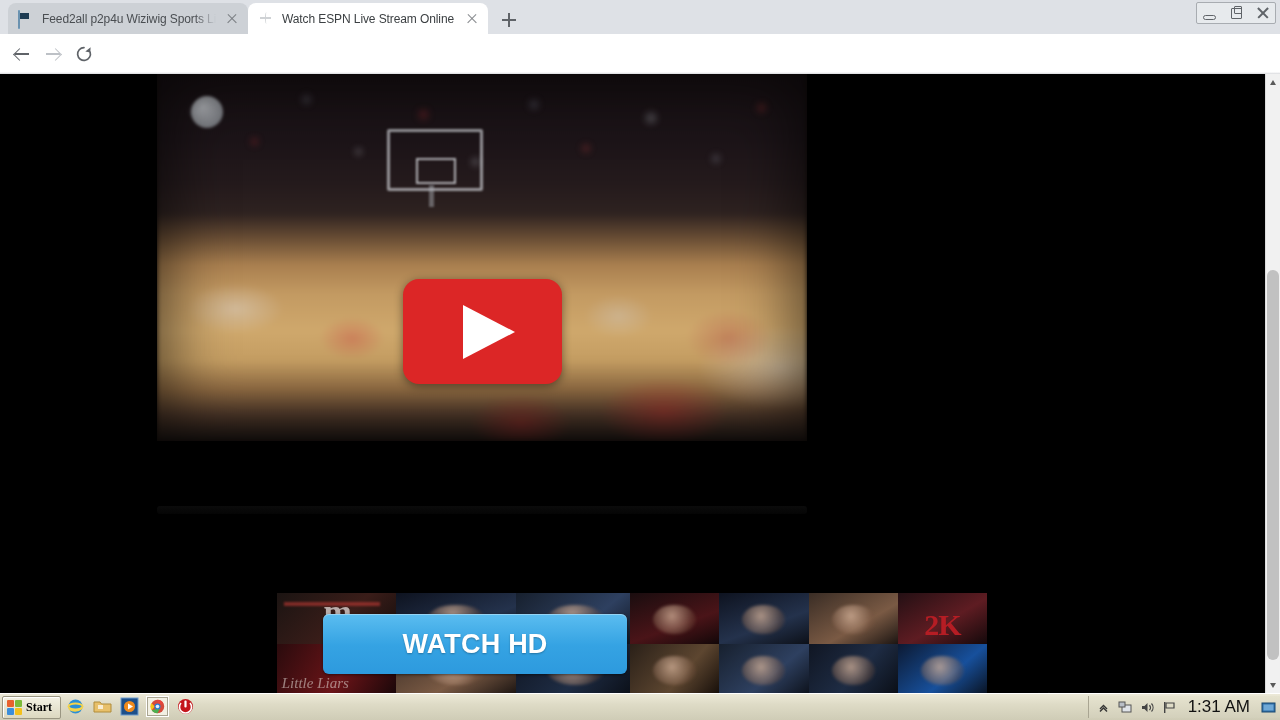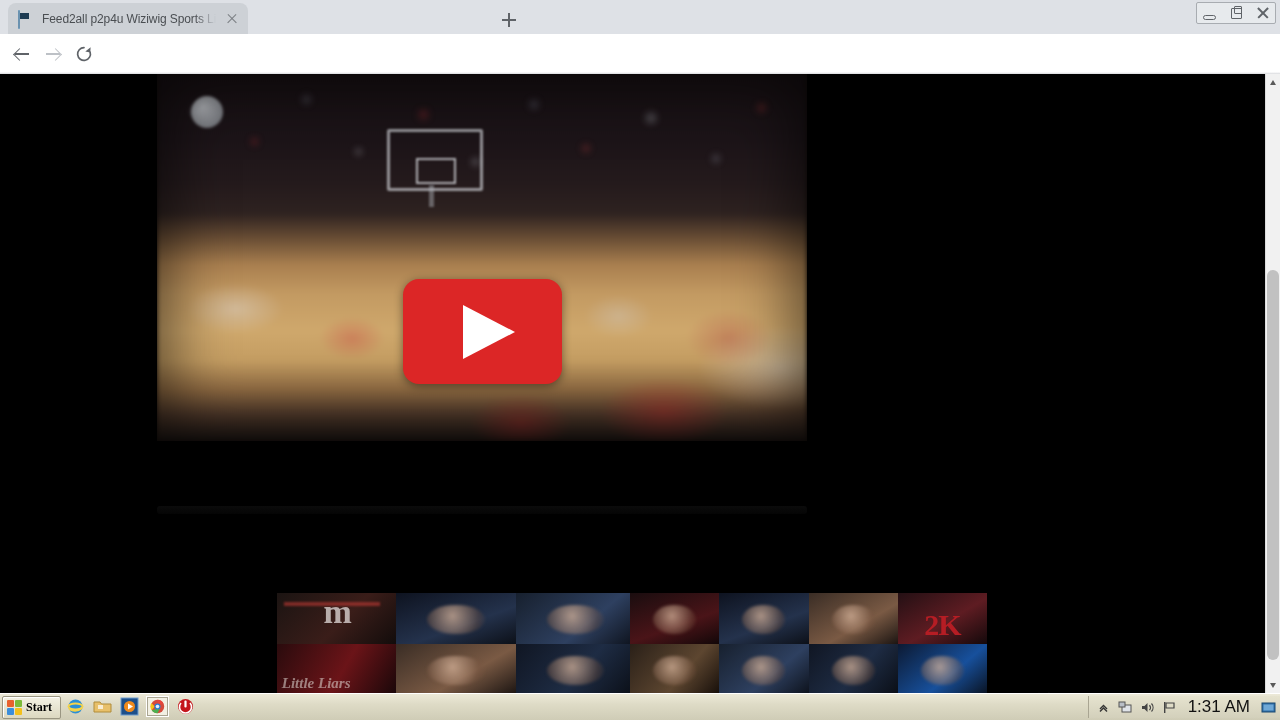--- a/index.html
+++ b/index.html
@@ -168,21 +168,21 @@
   .ad-panel.b{left:353px;width:357px;}
   .collage{position:absolute;inset:0;display:grid;}
   .collage.a{grid-template-columns:repeat(3,1fr);grid-template-rows:repeat(2,1fr);}
   .collage.b{grid-template-columns:repeat(4,1fr);grid-template-rows:repeat(2,1fr);}
   .cell{position:relative;overflow:hidden;}
   .c1{background:linear-gradient(135deg,#1b1412,#3a1d19 55%,#120c0b);}
   .c1:after{content:"";position:absolute;left:6%;top:18%;width:80%;height:8%;
       background:rgba(200,60,55,.55);filter:blur(1px);}
   .c2{background:linear-gradient(160deg,#0e1320,#24324c 60%,#0c1018);}
   .c3{background:linear-gradient(140deg,#17202e,#2e4060 60%,#0d121c);}
-  .c4{background:linear-gradient(120deg,#2a0b0d,#6b1418 55%,#1a0709);font-weight:bold;}
+  .c4{background:linear-gradient(120deg,#2a0b0d,#6b1418 55%,#1a0709);}
   .c5{background:linear-gradient(150deg,#3a2d25,#7a5a44 60%,#1c1512);}
   .c6{background:linear-gradient(130deg,#101623,#1e2c44 55%,#0a0e16);}
   .c7{background:linear-gradient(160deg,#1a0d0f,#4a1418 60%,#120708);}
   .c8{background:linear-gradient(140deg,#0c1a33,#17509c 60%,#0a1322);}
   .c9{background:linear-gradient(150deg,#241014,#5e1c22 55%,#14090b);}
   .c10{background:linear-gradient(130deg,#2a2018,#5d4630 60%,#170f0a);}
   .cell-face{position:absolute;left:26%;top:24%;width:48%;height:58%;border-radius:50%;
       background:radial-gradient(circle at 44% 38%, rgba(215,180,155,.75), rgba(120,85,65,.35) 70%, transparent);
       filter:blur(1.6px);}
   .script-txt{position:absolute;left:4%;bottom:4%;font-size:15px;color:rgba(225,220,215,.55);
@@ -247,20 +247,25 @@
 <div id="browser">
 
   <div class="tabstrip">
 
     <div class="tab inactive" style="left:8px;width:240px;">
       <span class="tab-fav"><span class="fav-monitor"></span></span>
       <span class="tab-title">Feed2all p2p4u Wiziwig Sports Live F</span>
       <span class="tab-close"></span>
     </div>
 
+    <div class="tab active" style="left:248px;width:240px;">
+      <span class="tab-fav"><span class="fav-globe"></span></span>
+      <span class="tab-title">Watch ESPN Live Stream Online</span>
+      <span class="tab-close"></span>
+    </div>
 
     <div class="newtab"></div>
 
     <div class="wincontrols">
       <div class="wc wc-min"></div>
       <div class="wc wc-max"></div>
       <div class="wc wc-close"></div>
     </div>
   </div>
 
@@ -332,20 +337,23 @@
           </div>
         <div class="cell c4">
           <div class="script-txt">Little Liars</div>
         </div>
         <div class="cell c5">
             <div class="cell-face"></div>
           </div>
         <div class="cell c6">
             <div class="cell-face"></div>
           </div>
+      </div>
+      <div class="ad-btn a">
+        <span>WATCH HD</span>
       </div>
     </div>
 
     <div class="ad-panel b">
       <div class="collage b">
         <div class="cell c7">
             <div class="cell-face"></div>
           </div>
         <div class="cell c2">
             <div class="cell-face"></div>

